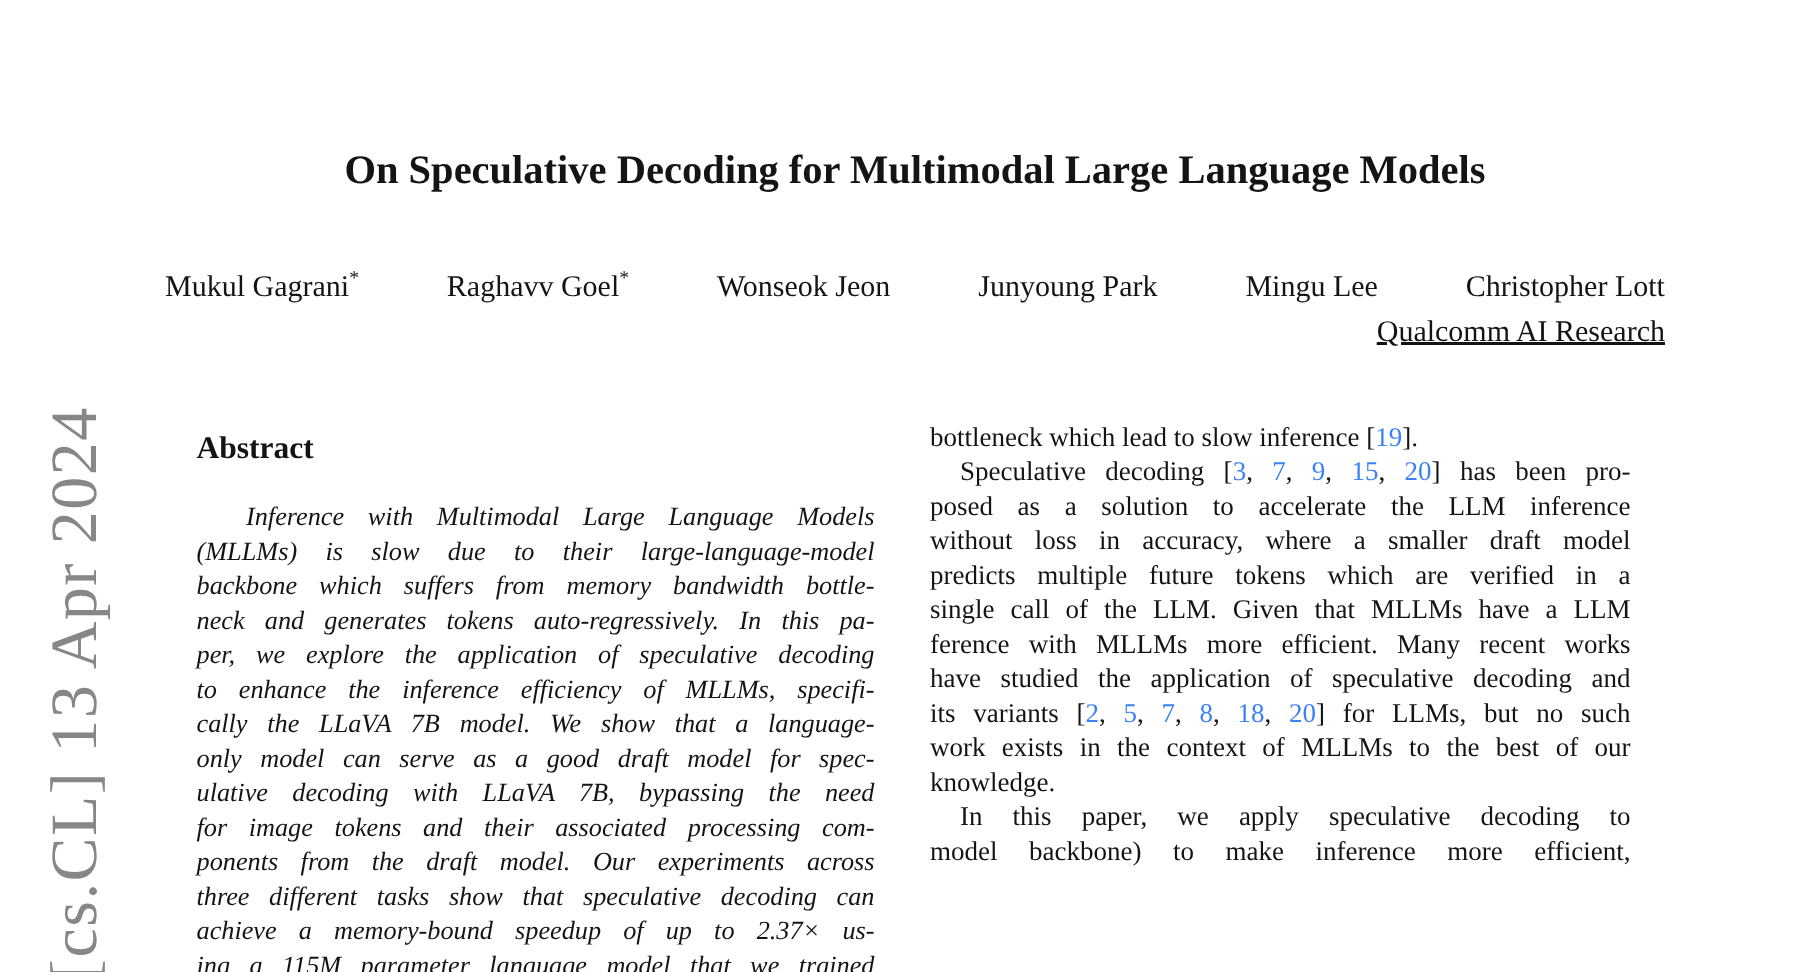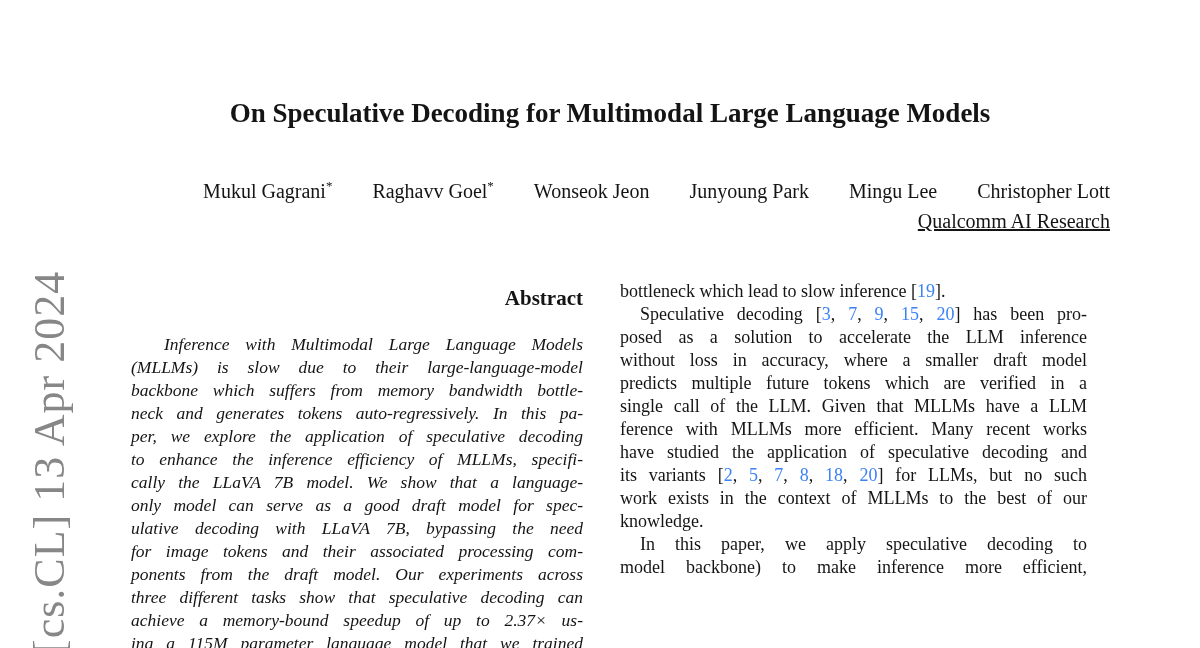--- a/index.html
+++ b/index.html
@@ -7,31 +7,31 @@
     width:1200px; height:648px; position:relative;
     background:#ffffff; color:#141414;
     font-family:"Liberation Serif","DejaVu Serif",serif;
   }
   #title {
     position:absolute; left:110px; top:96px; width:1000px;
     text-align:center; font-size:27px; font-weight:bold; line-height:34px;
   }
   #authors {
     position:absolute; left:110px; top:176px; width:1000px;
-    display:flex; justify-content:flex-end; gap:40px;
+    display:flex; justify-content:space-between; gap:40px;
     font-size:20px; line-height:30px; white-space:nowrap;
   }
   .author sup { font-size:13px; line-height:0; }
   #affiliation {
     position:absolute; left:110px; top:206px; width:1000px;
     text-align:right; font-size:20px; line-height:30px;text-decoration:underline;
   }
   #abstract-heading {
     position:absolute; left:131px; top:286px; width:452px;
-    text-align:right; font-size:21px; font-weight:bold;
+    text-align:left; font-size:21px; font-weight:bold;
   }
   #abstract-body {
     position:absolute; left:131px; top:333px; width:452px;
     font-style:italic; font-size:17.5px; line-height:23px;
   }
   #right-col {
     position:absolute; left:620px; top:280px; width:467px;
     font-size:18px; line-height:23px;
   }
   .line { text-align:justify; text-align-last:justify; white-space:normal; }

